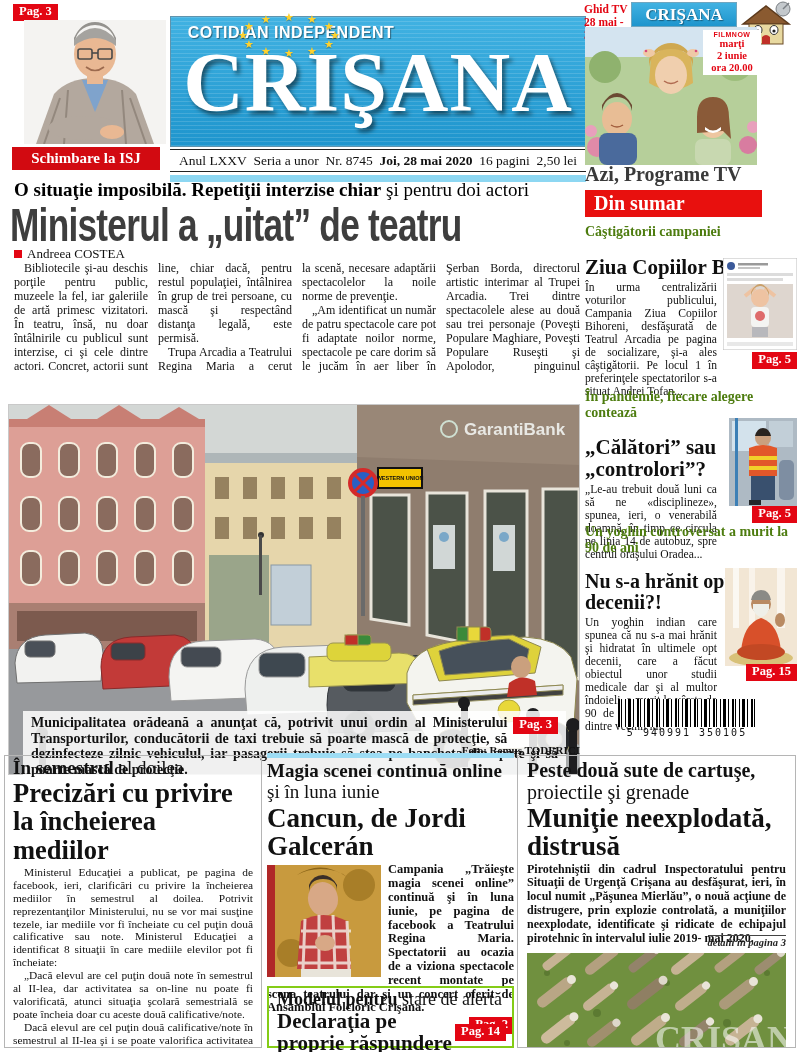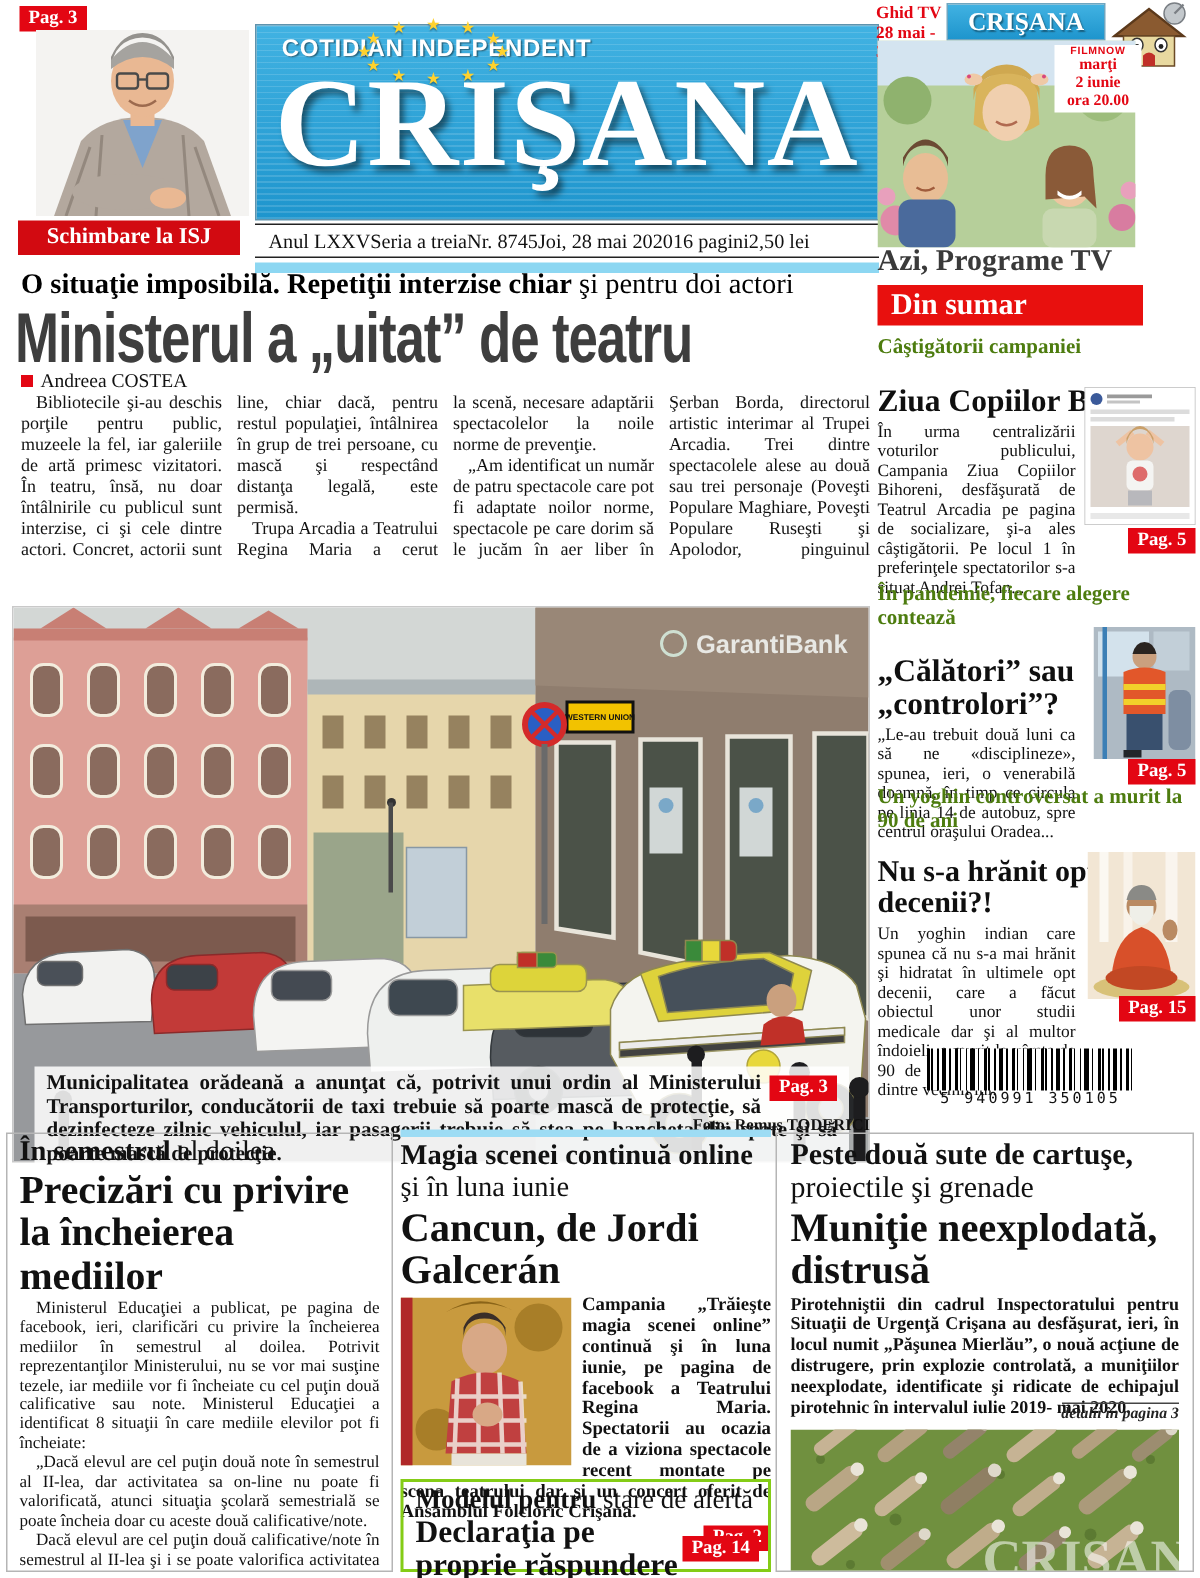--- a/index.html
+++ b/index.html
@@ -17,23 +17,23 @@
       linear-gradient(#41b2e2,#1e95cd);
     border:1px solid #5f93ad;box-sizing:border-box;}
   #tagline{position:absolute;left:0;top:7px;width:240px;text-align:center;color:#fff;
     font:bold 16px "Liberation Sans",sans-serif;letter-spacing:.5px;text-shadow:1px 1px 1px rgba(0,0,0,.45);}
   .star{position:absolute;color:#ffd22e;font-size:11px;line-height:1;text-shadow:0 1px 1px rgba(0,0,0,.3);}
   #brand{position:absolute;left:0;top:22px;width:100%;text-align:center;color:#fff;
     font:bold 84px "Liberation Serif",serif;line-height:1.05;letter-spacing:1px;
     text-shadow:3px 4px 4px rgba(0,0,0,.5);}
   
   #dateline{left:170px;top:149px;width:416px;height:23px;border-top:1.5px solid #222;
-    border-bottom:1.5px solid #222;display:flex;align-items:center;justify-content:flex-start;
+    border-bottom:1.5px solid #222;display:flex;align-items:center;justify-content:space-between;
     padding:0 9px;box-sizing:border-box;font:13.5px "Liberation Serif",serif;}
-  #dateline .bold{font-weight:normal;}
+  #dateline .bold{font-weight:bold;}
   #bluebar{left:170px;top:175px;width:416px;height:7px;background:#8dd7f2;}
   
   #pag3{left:13px;top:4px;}
   #left-banner{left:12px;top:147px;width:148px;height:23px;background:#d20a11;color:#fff;
     font:bold 15px "Liberation Serif",serif;text-align:center;line-height:23px;}
   
   #ghid{left:584px;top:3px;color:#e30613;font:bold 11.5px "Liberation Serif",serif;line-height:1.15;}
   #minilogo{left:631px;top:2px;width:106px;height:25px;background:linear-gradient(#41b2e2,#1e95cd);
     border:1px solid #6fa6c0;color:#fff;font:bold 17px "Liberation Serif",serif;text-align:center;
     line-height:24px;box-sizing:border-box;text-shadow:1px 1px 1px rgba(0,0,0,.4);}
@@ -138,21 +138,21 @@
     <span class="star" style="left:73px;top:22px;">★</span>
     <span class="star" style="left:90px;top:29px;">★</span>
     <span class="star" style="left:113px;top:31px;">★</span>
     <span class="star" style="left:136px;top:29px;">★</span>
     <span class="star" style="left:153px;top:22px;">★</span>
     <div id="brand">CRIŞANA</div>
   </div>
 
   <div id="dateline" class="abs">
     <span>Anul LXXV</span>
-    <span>Seria a treia</span>
+    <span>Seria a unor</span>
     <span>Nr. 8745</span>
     <span class="bold">Joi, 28 mai 2020</span>
     <span>16 pagini</span>
     <span>2,50 lei</span>
   </div>
   <div id="bluebar" class="abs"></div>
 
   <div id="ghid" class="abs">
     <div>Ghid TV</div>
     <div>28 mai -</div>

